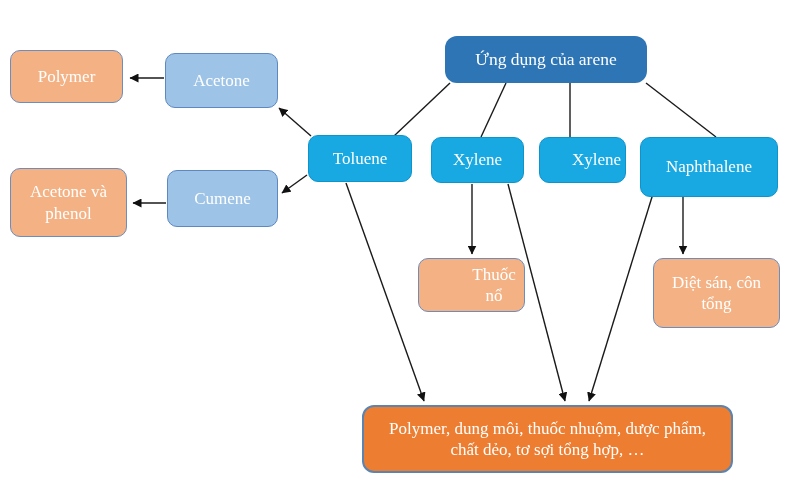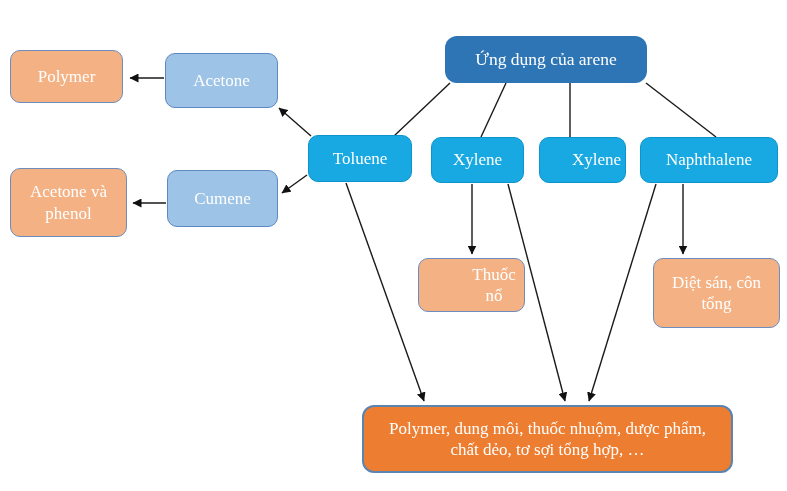--- a/index.html
+++ b/index.html
@@ -19,21 +19,21 @@
     color:#ffffff;text-align:center;
     border-radius:10px;
     font-size:17px;line-height:1.25;
     box-sizing:border-box;
   }
   .n-root{left:445px;top:36px;width:202px;height:47px;background:#2E75B6;border-radius:12px;font-size:17.5px;}
   .cyan{background:#18A8E2;border:1px solid #0E94CC;}
   .n-benzene{left:308px;top:135px;width:104px;height:47px;}
   .n-toluene{left:431px;top:137px;width:93px;height:46px;}
   .n-xylene{left:539px;top:137px;width:87px;height:46px;padding-left:28px;}
-  .n-naphthalene{left:640px;top:137px;width:138px;height:46px;}
+  .n-naphthalene{left:640px;top:137px;width:138px;height:60px;}
   .lightblue{background:#9DC3E6;border:1px solid #5E88C2;}
   .n-styrene{left:165px;top:53px;width:113px;height:55px;}
   .n-cumene{left:167px;top:170px;width:111px;height:57px;}
   .peach{background:#F4B183;border:1.5px solid #6C8EBF;}
   .n-polymer{left:10px;top:50px;width:113px;height:53px;}
   .n-acetone{left:10px;top:168px;width:117px;height:69px;padding:0 8px;}
   .n-explosives{left:418px;top:258px;width:107px;height:54px;padding-left:45px;}
   .n-pesticide{left:653px;top:258px;width:127px;height:70px;padding:0 10px;}
   .n-applications{
     left:362px;top:405px;width:371px;height:68px;

